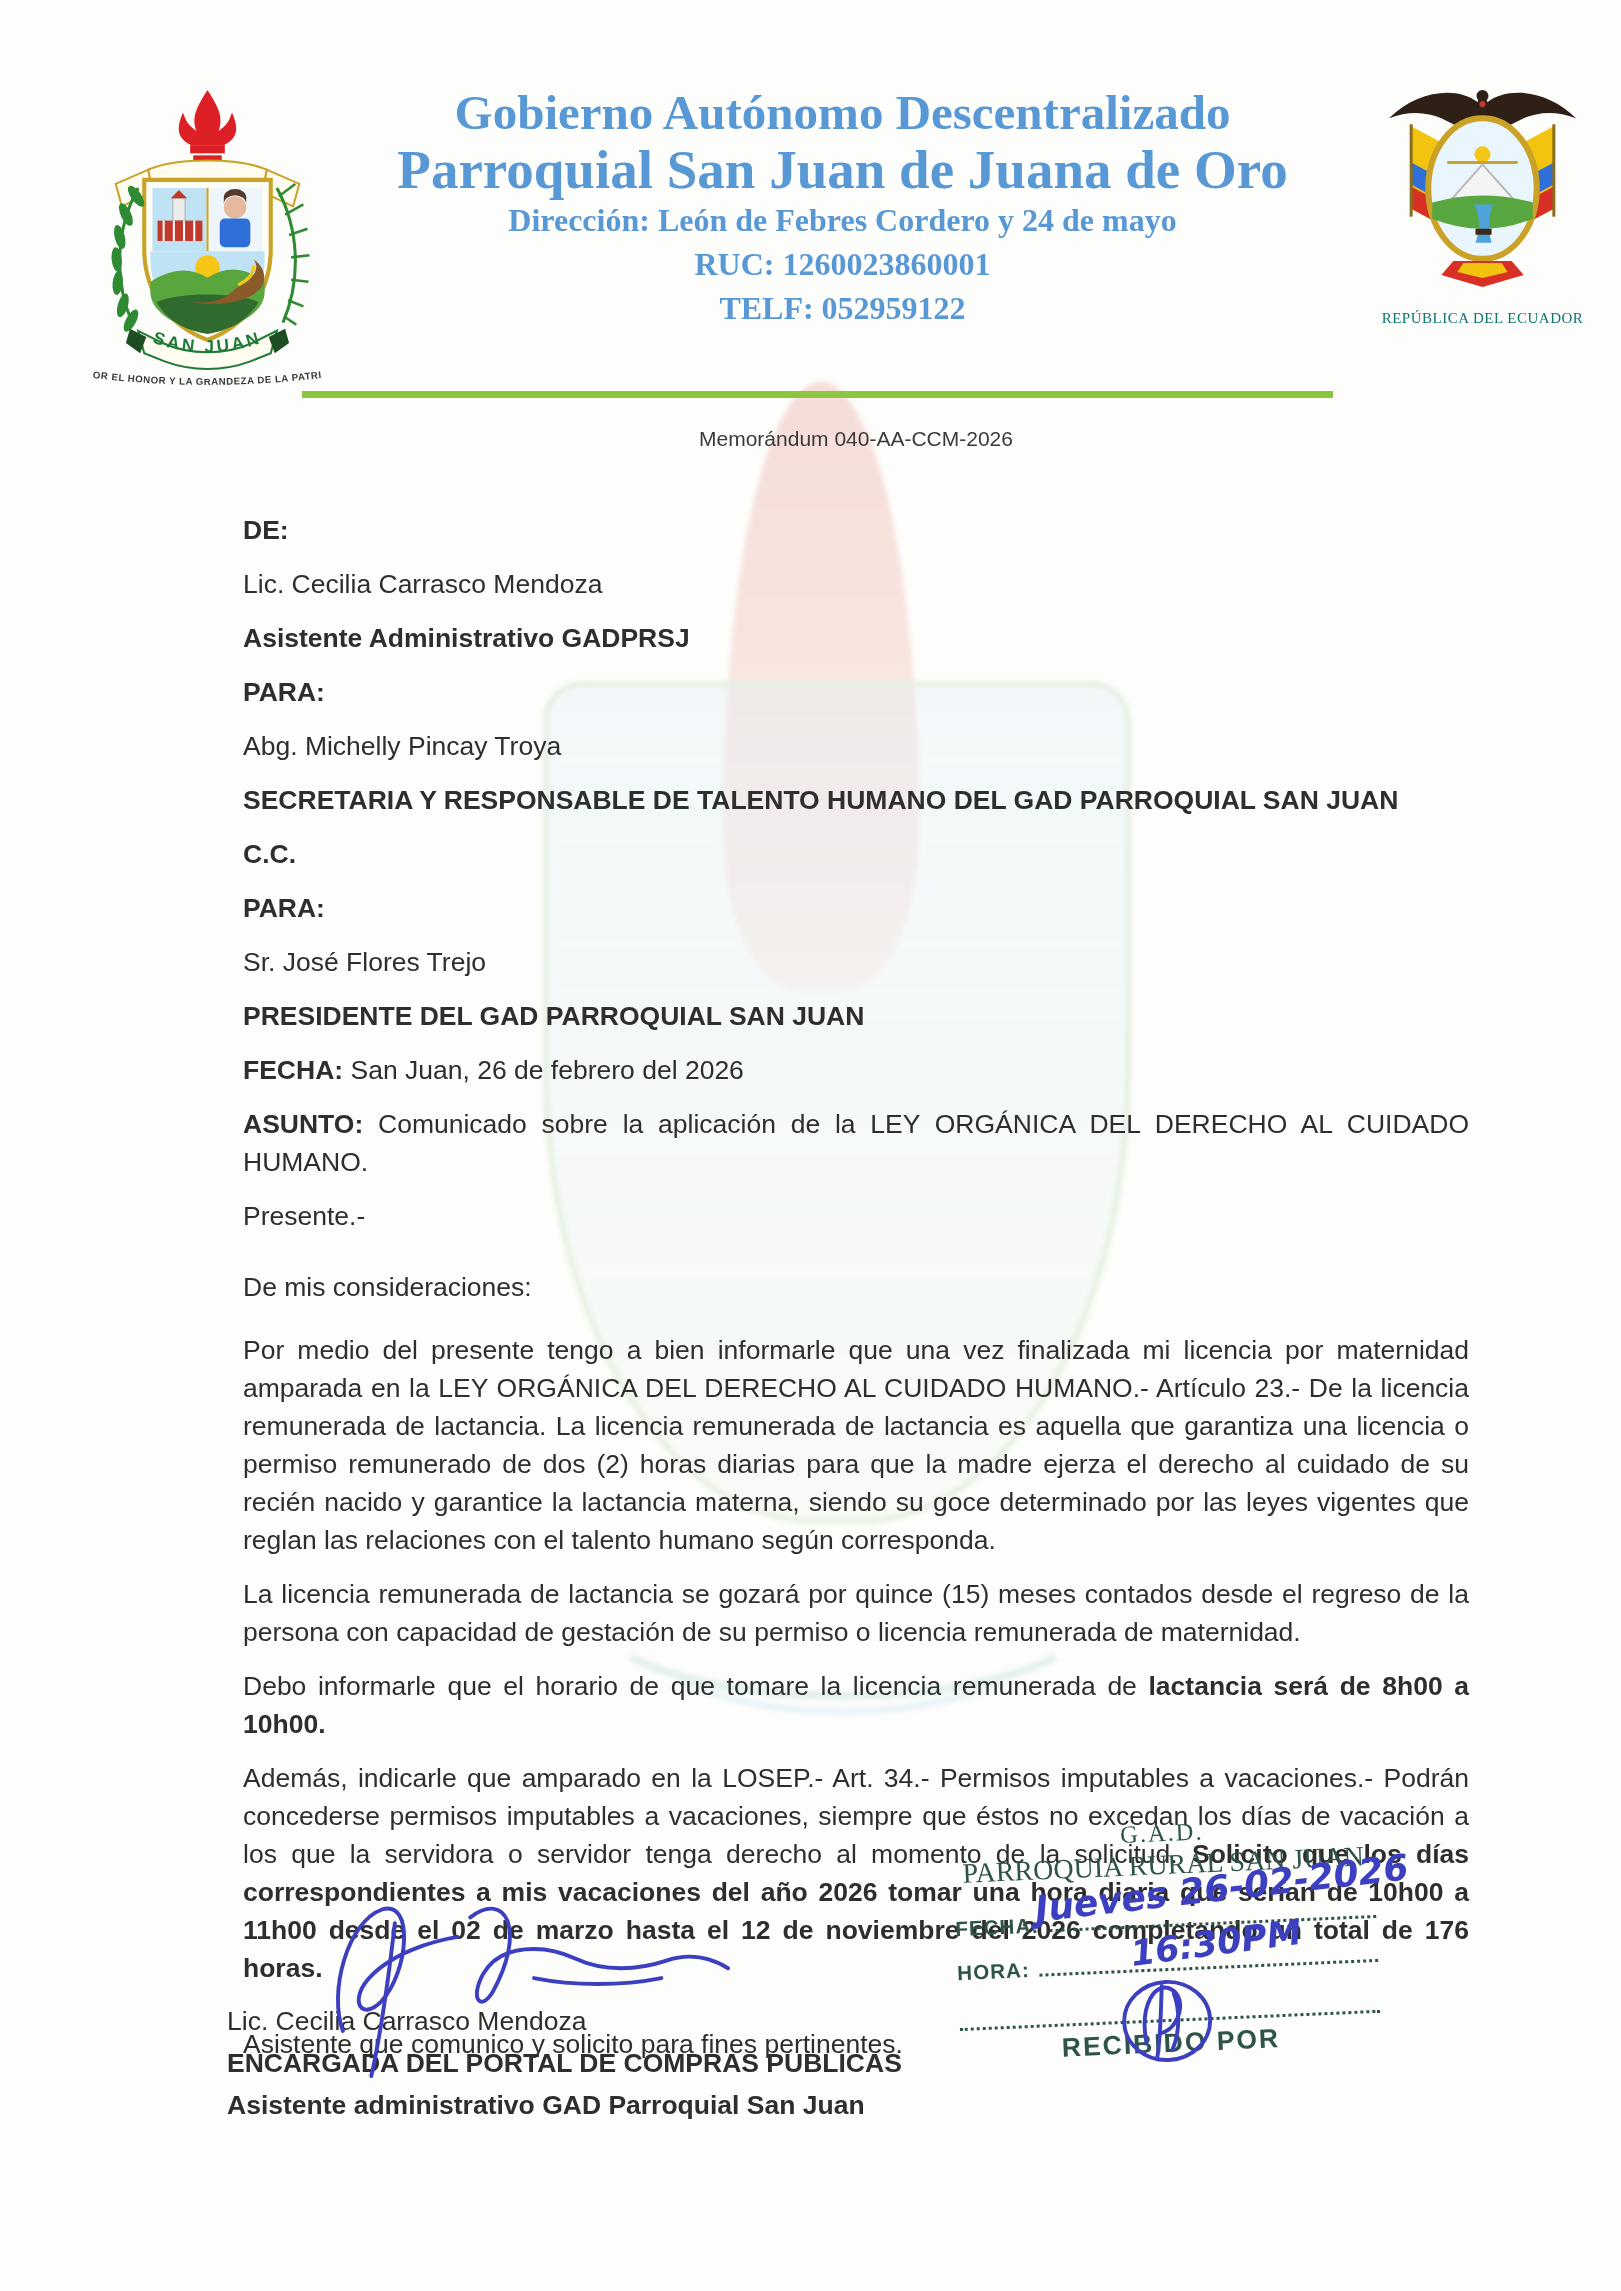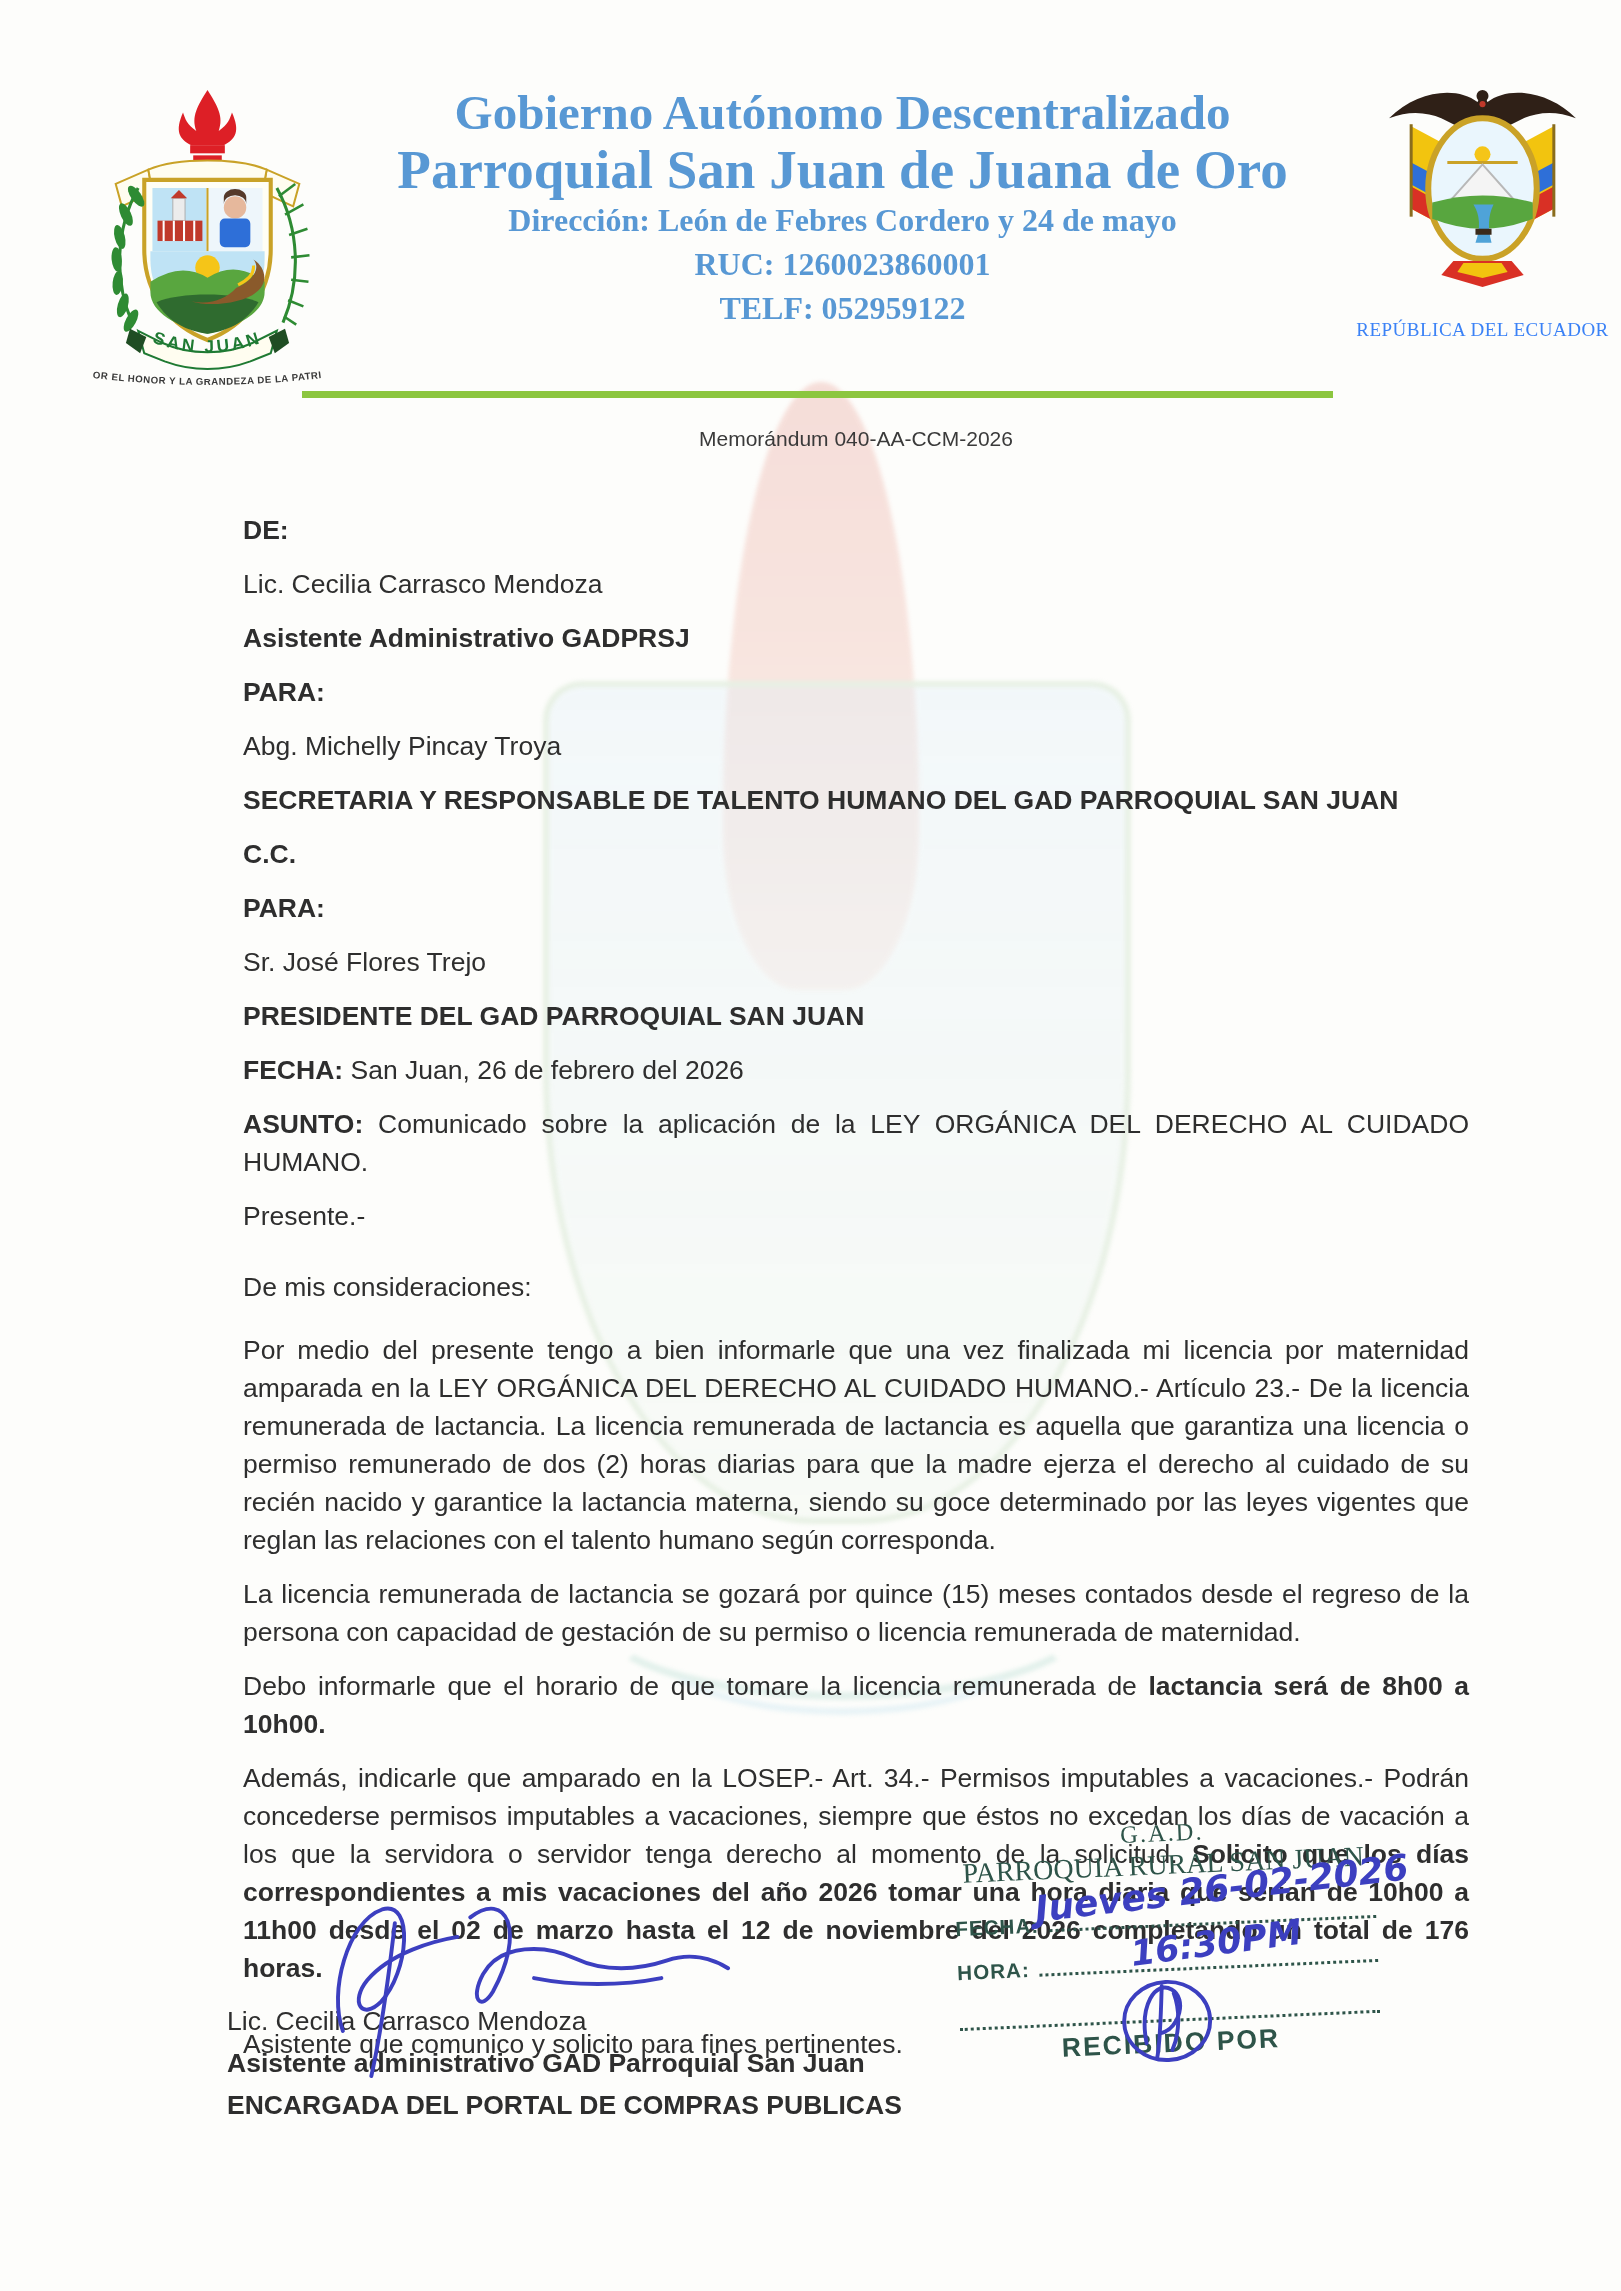--- a/index.html
+++ b/index.html
@@ -27,22 +27,22 @@
   .wm-shield{position:absolute;left:73px;top:299px;width:588px;height:843px;
     border:6.9px solid #dcead8;border-radius:39px 39px 46% 46%/39px 39px 54% 54%;
     background:linear-gradient(180deg,rgba(208,230,246,.35),rgba(226,240,226,.28));}
   .wm-wave{position:absolute;left:118px;top:1142px;width:510px;height:176px;
     border:8.8px solid transparent;border-bottom-color:#d4eae3;border-radius:50%;}
   .wm-wave2{position:absolute;left:176px;top:1186px;width:392px;height:147px;
     border:7.8px solid transparent;border-bottom-color:#ddeef4;border-radius:50%;}
   
   .seal-left{position:absolute;left:80px;top:86px;width:255px;z-index:2;text-align:center;}
   .seal-right{position:absolute;left:1355px;top:65px;width:255px;z-index:2;text-align:center;}
-  .seal-right-caption{margin-top:17px;font-family:"Liberation Serif",serif;font-size:19px;
-    color:#3b82f6;letter-spacing:0.5px;white-space:nowrap;}
+  .seal-right-caption{margin-top:8px;font-family:"Liberation Serif",serif;font-size:15px;
+    color:#0f766e;letter-spacing:0.5px;white-space:nowrap;}
   .title-block{position:absolute;left:333px;top:84px;width:1019px;text-align:center;z-index:2;
     font-family:"Liberation Serif",serif;font-weight:bold;color:var(--title-blue);}
   .title-l1{font-size:49px;line-height:57px;}
   .title-l2{font-size:55px;line-height:57px;}
   .title-sub{font-size:32px;line-height:44px;}
   .title-sub:first-of-type{margin-top:7.8px;}
   .green-rule{position:absolute;left:302px;top:391px;width:1031px;height:6.9px;
     background:var(--rule-green);z-index:2;}
   .memo-title{position:absolute;left:227px;top:427px;width:1258px;text-align:center;
     font-size:21px;color:#3a3a3a;z-index:2;}
@@ -251,16 +251,16 @@
   <g fill="none" stroke="#3c3fc0" stroke-width="4" stroke-linecap="round">
     <path d="M55 150 C40 110 60 38 95 26 C128 16 122 90 94 120 C74 140 62 120 80 98 C104 70 148 58 172 54"></path>
     <path d="M185 34 C222 6 242 48 208 110 C196 130 184 118 198 92 C216 60 262 62 292 76 C322 90 356 88 386 78 C410 70 432 76 448 86"></path>
     <path d="M108 40 C100 110 92 160 84 196"></path>
     <path d="M250 96 C290 104 340 104 380 96"></path>
   </g>
 </svg>
 
 <div class="sign-block">
   <div>Lic. Cecilia Carrasco Mendoza</div>
+  <div class="sign-bold">ENCARGADA DEL PORTAL DE COMPRAS PUBLICAS</div>
   <div class="sign-bold">Asistente administrativo GAD Parroquial San Juan</div>
-  <div class="sign-bold">ENCARGADA DEL PORTAL DE COMPRAS PUBLICAS</div>
 </div>
 
 
 </body></html>

